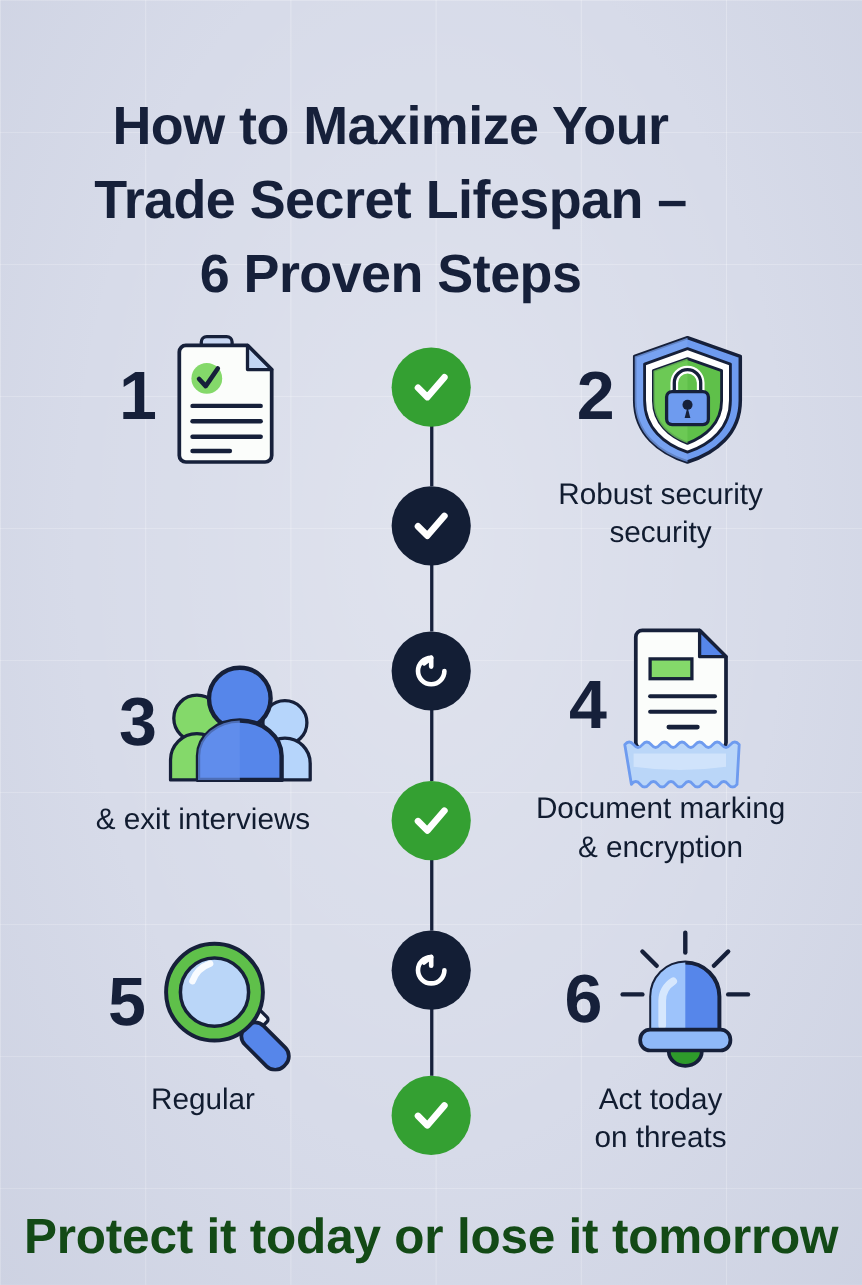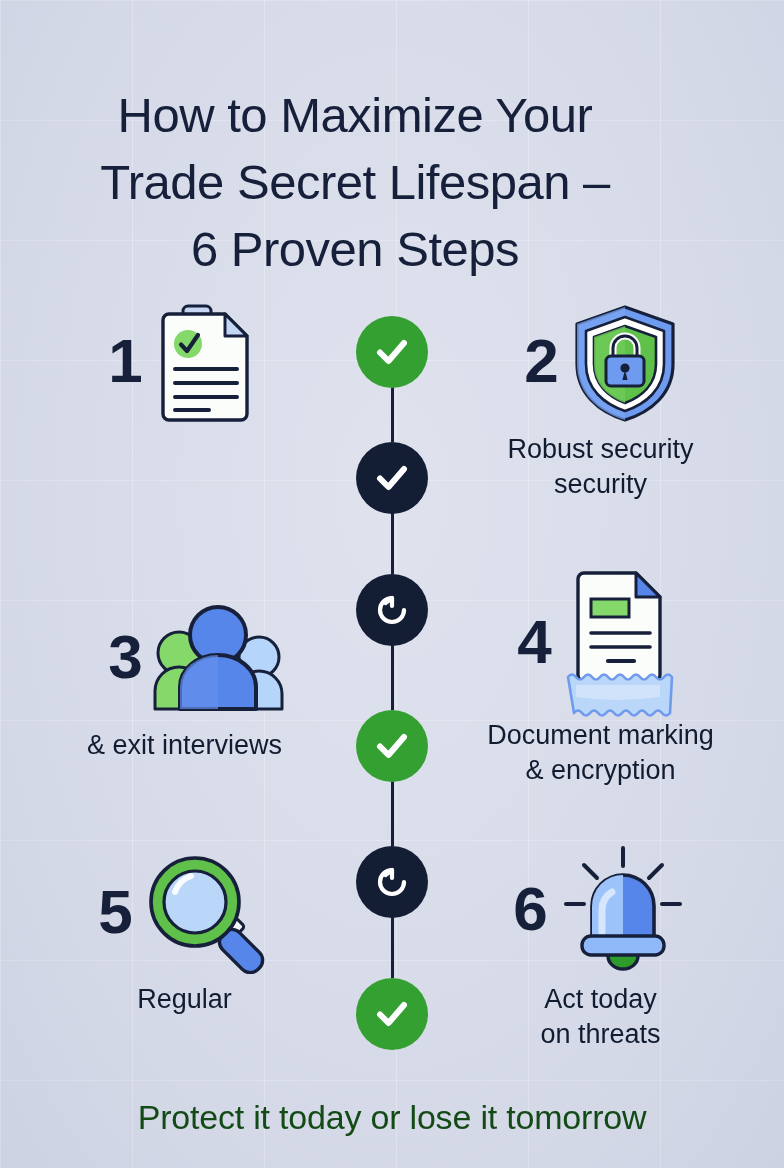--- a/index.html
+++ b/index.html
@@ -25,21 +25,21 @@
     pointer-events:none;
   }
   .wrap{position:absolute;inset:0;}
 
   
   #title{
     position:absolute;top:82px;left:0;width:710px;
     text-align:center;
     color:#16203a;
     font-size:49px;
-    font-weight:normal;
+    font-weight:bold;
     line-height:67px;
     letter-spacing:-0.5px;
   }
 
   
   #timeline{position:absolute;left:392px;top:316px;width:0;height:720px;}
   .tl-line{
     position:absolute;left:-1.5px;width:3px;background:#16203a;
   }
   .node{
@@ -57,21 +57,21 @@
   }
   .icon{width:108px;height:118px;position:relative;flex:none;}
   .caption{
     text-align:center;color:#111c30;font-size:27px;line-height:35px;
     margin-top:6px;
   }
 
   
   #tagline{
     position:absolute;left:0;top:1098px;width:784px;text-align:center;
-    color:#134a16;font-size:34px;font-weight:normal;letter-spacing:-0.2px;
+    color:#134a16;font-size:45px;font-weight:bold;letter-spacing:-0.2px;
   }
 </style>
 </head>
 <body>
 
 <div id="grid"></div>
 <div id="vig"></div>
 
 <div class="wrap">
 

